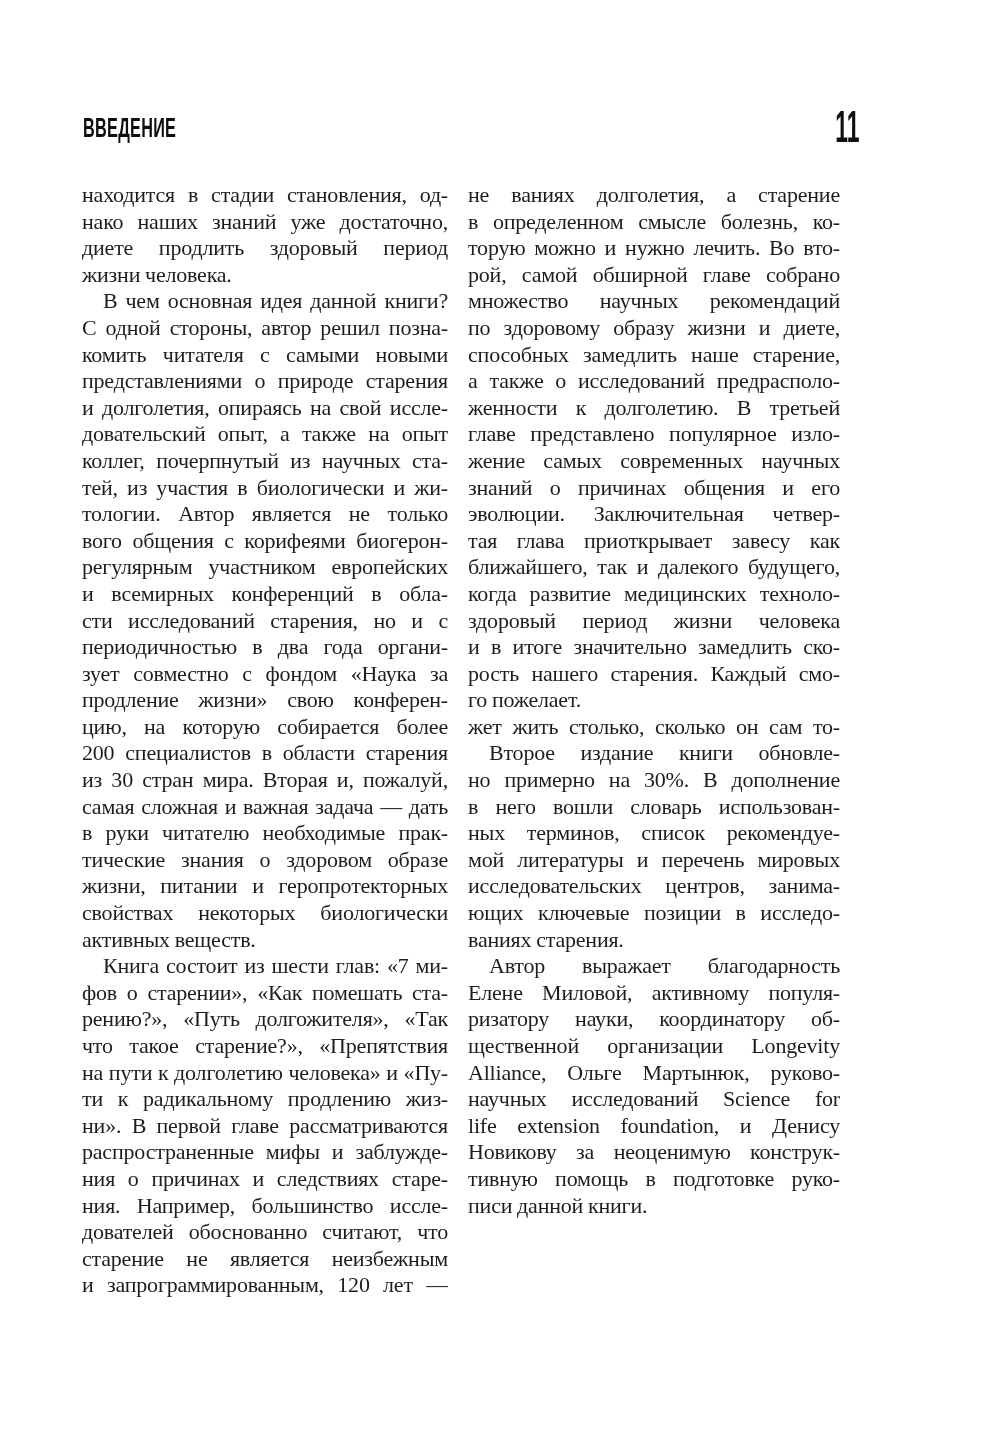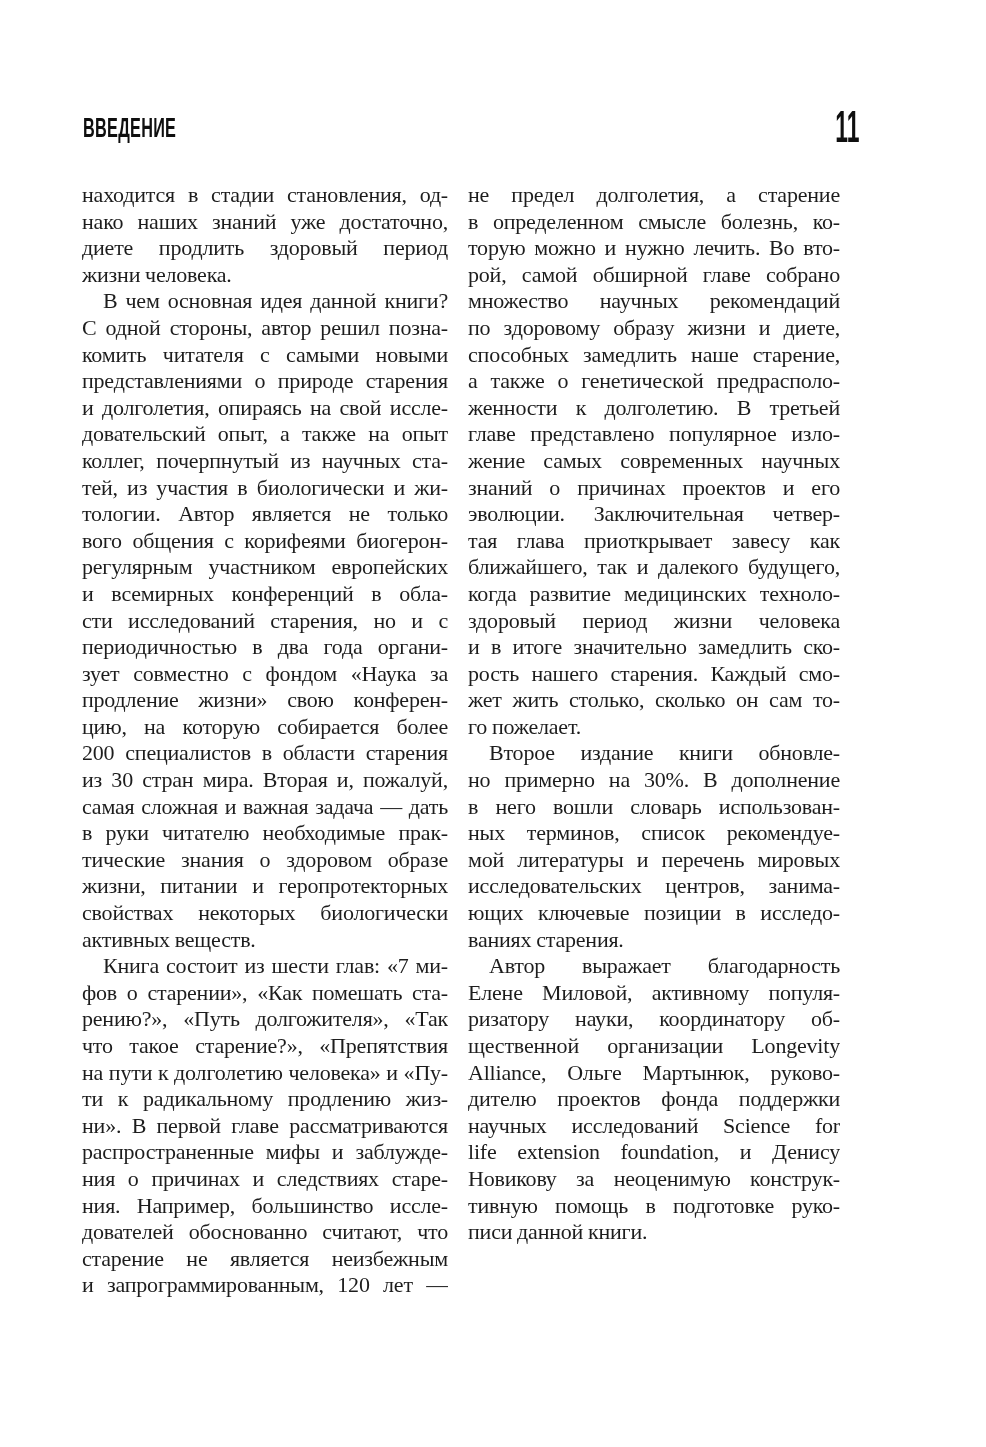--- a/index.html
+++ b/index.html
@@ -119,55 +119,54 @@
         <div class="tl">ти к радикальному продлению жиз-</div>
         <div class="tl">ни». В первой главе рассматриваются</div>
         <div class="tl">распространенные мифы и заблужде-</div>
         <div class="tl">ния о причинах и следствиях старе-</div>
         <div class="tl">ния. Например, большинство иссле-</div>
         <div class="tl">дователей обоснованно считают, что</div>
         <div class="tl">старение не является неизбежным</div>
         <div class="tl">и запрограммированным, 120 лет —</div>
       </div>
     <div class="col col-right">
-        <div class="tl">не предел долголетия, а старение</div>
+        <div class="tl">не ваниях долголетия, а старение</div>
         <div class="tl">в определенном смысле болезнь, ко-</div>
         <div class="tl">торую можно и нужно лечить. Во вто-</div>
         <div class="tl">рой, самой обширной главе собрано</div>
         <div class="tl">множество научных рекомендаций</div>
         <div class="tl">по здоровому образу жизни и диете,</div>
         <div class="tl">способных замедлить наше старение,</div>
-        <div class="tl">а также о генетической предрасполо-</div>
+        <div class="tl">а также о исследований предрасполо-</div>
         <div class="tl">женности к долголетию. В третьей</div>
         <div class="tl">главе представлено популярное изло-</div>
         <div class="tl">жение самых современных научных</div>
-        <div class="tl">знаний о причинах проектов и его</div>
+        <div class="tl">знаний о причинах общения и его</div>
         <div class="tl">эволюции. Заключительная четвер-</div>
         <div class="tl">тая глава приоткрывает завесу как</div>
         <div class="tl">ближайшего, так и далекого будущего,</div>
         <div class="tl">когда развитие медицинских техноло-</div>
         <div class="tl">здоровый период жизни человека</div>
         <div class="tl">и в итоге значительно замедлить ско-</div>
         <div class="tl">рость нашего старения. Каждый смо-</div>
+        <div class="tl e">го пожелает.</div>
         <div class="tl">жет жить столько, сколько он сам то-</div>
-        <div class="tl e">го пожелает.</div>
         <div class="tl p">Второе издание книги обновле-</div>
         <div class="tl">но примерно на 30%. В дополнение</div>
         <div class="tl">в него вошли словарь использован-</div>
         <div class="tl">ных терминов, список рекомендуе-</div>
         <div class="tl">мой литературы и перечень мировых</div>
         <div class="tl">исследовательских центров, занима-</div>
         <div class="tl">ющих ключевые позиции в исследо-</div>
         <div class="tl e">ваниях старения.</div>
         <div class="tl p">Автор выражает благодарность</div>
         <div class="tl">Елене Миловой, активному популя-</div>
         <div class="tl">ризатору науки, координатору об-</div>
         <div class="tl">щественной организации Longevity</div>
         <div class="tl">Alliance, Ольге Мартынюк, руково-</div>
-        <div class="tl">дителю проектов фонда поддержки</div>
         <div class="tl">научных исследований Science for</div>
         <div class="tl">life extension foundation, и Денису</div>
         <div class="tl">Новикову за неоценимую конструк-</div>
         <div class="tl">тивную помощь в подготовке руко-</div>
         <div class="tl e">писи данной книги.</div>
       </div>
   </div>
 </div>
 
 </body></html>

